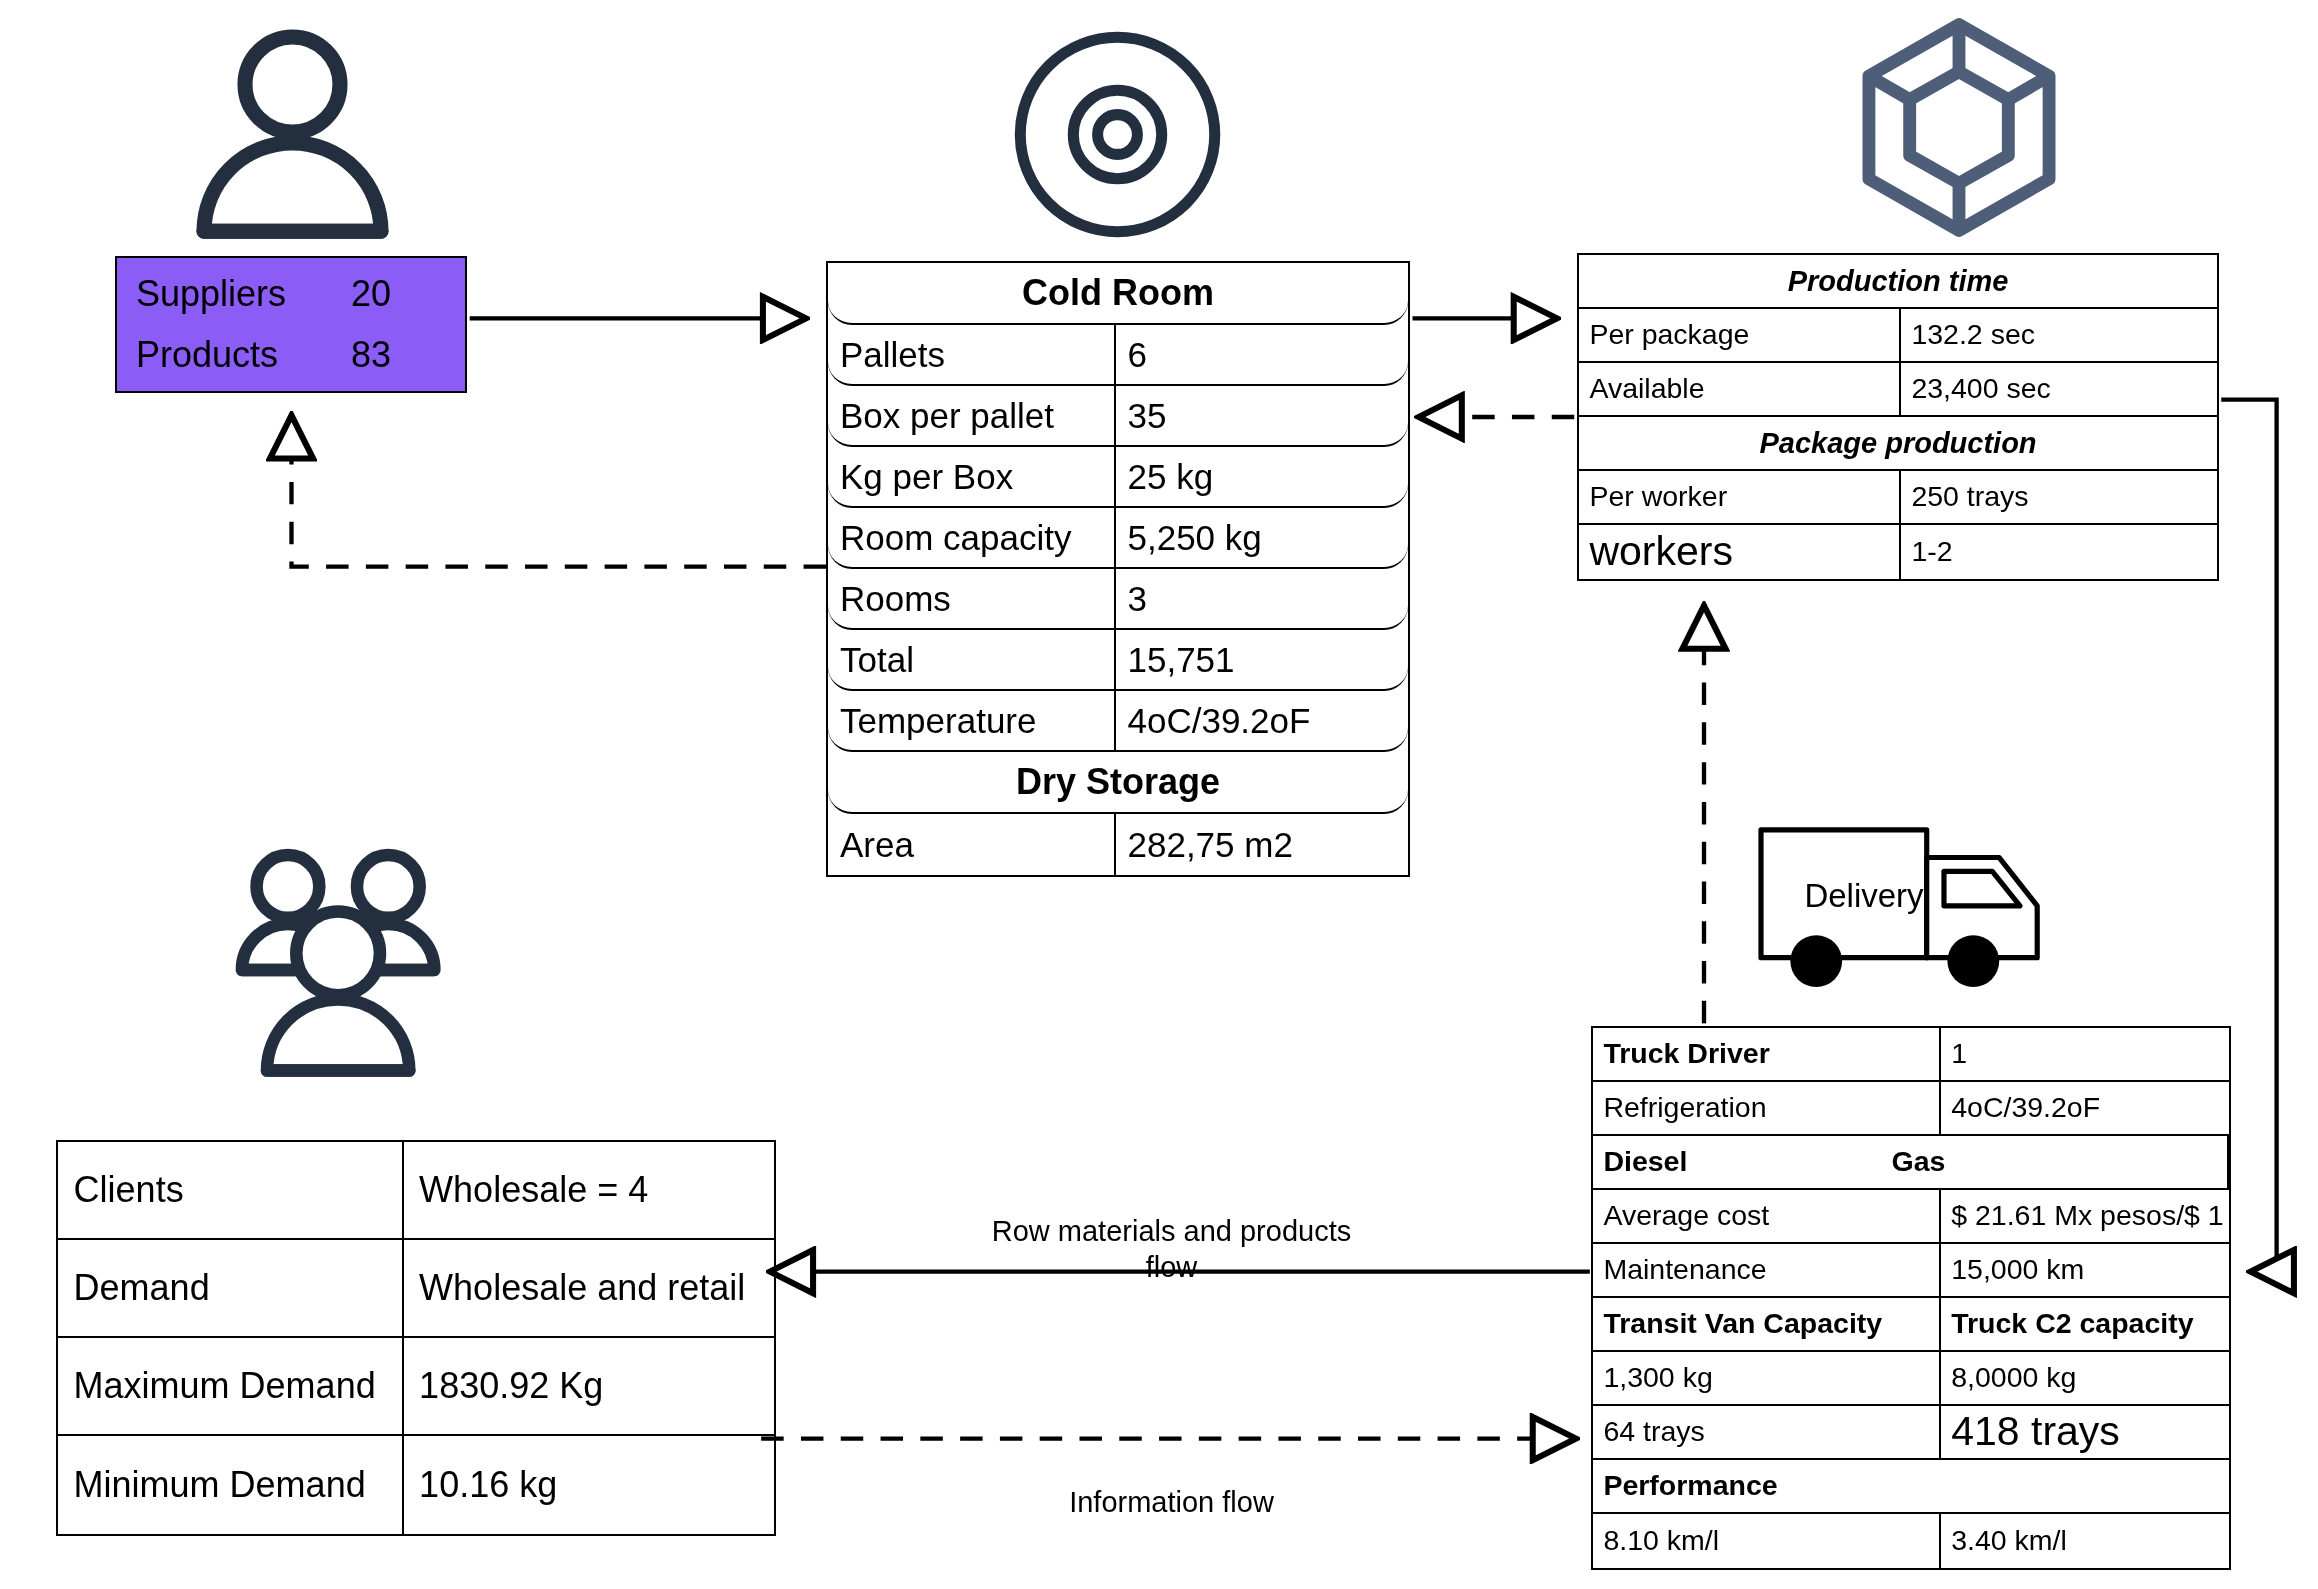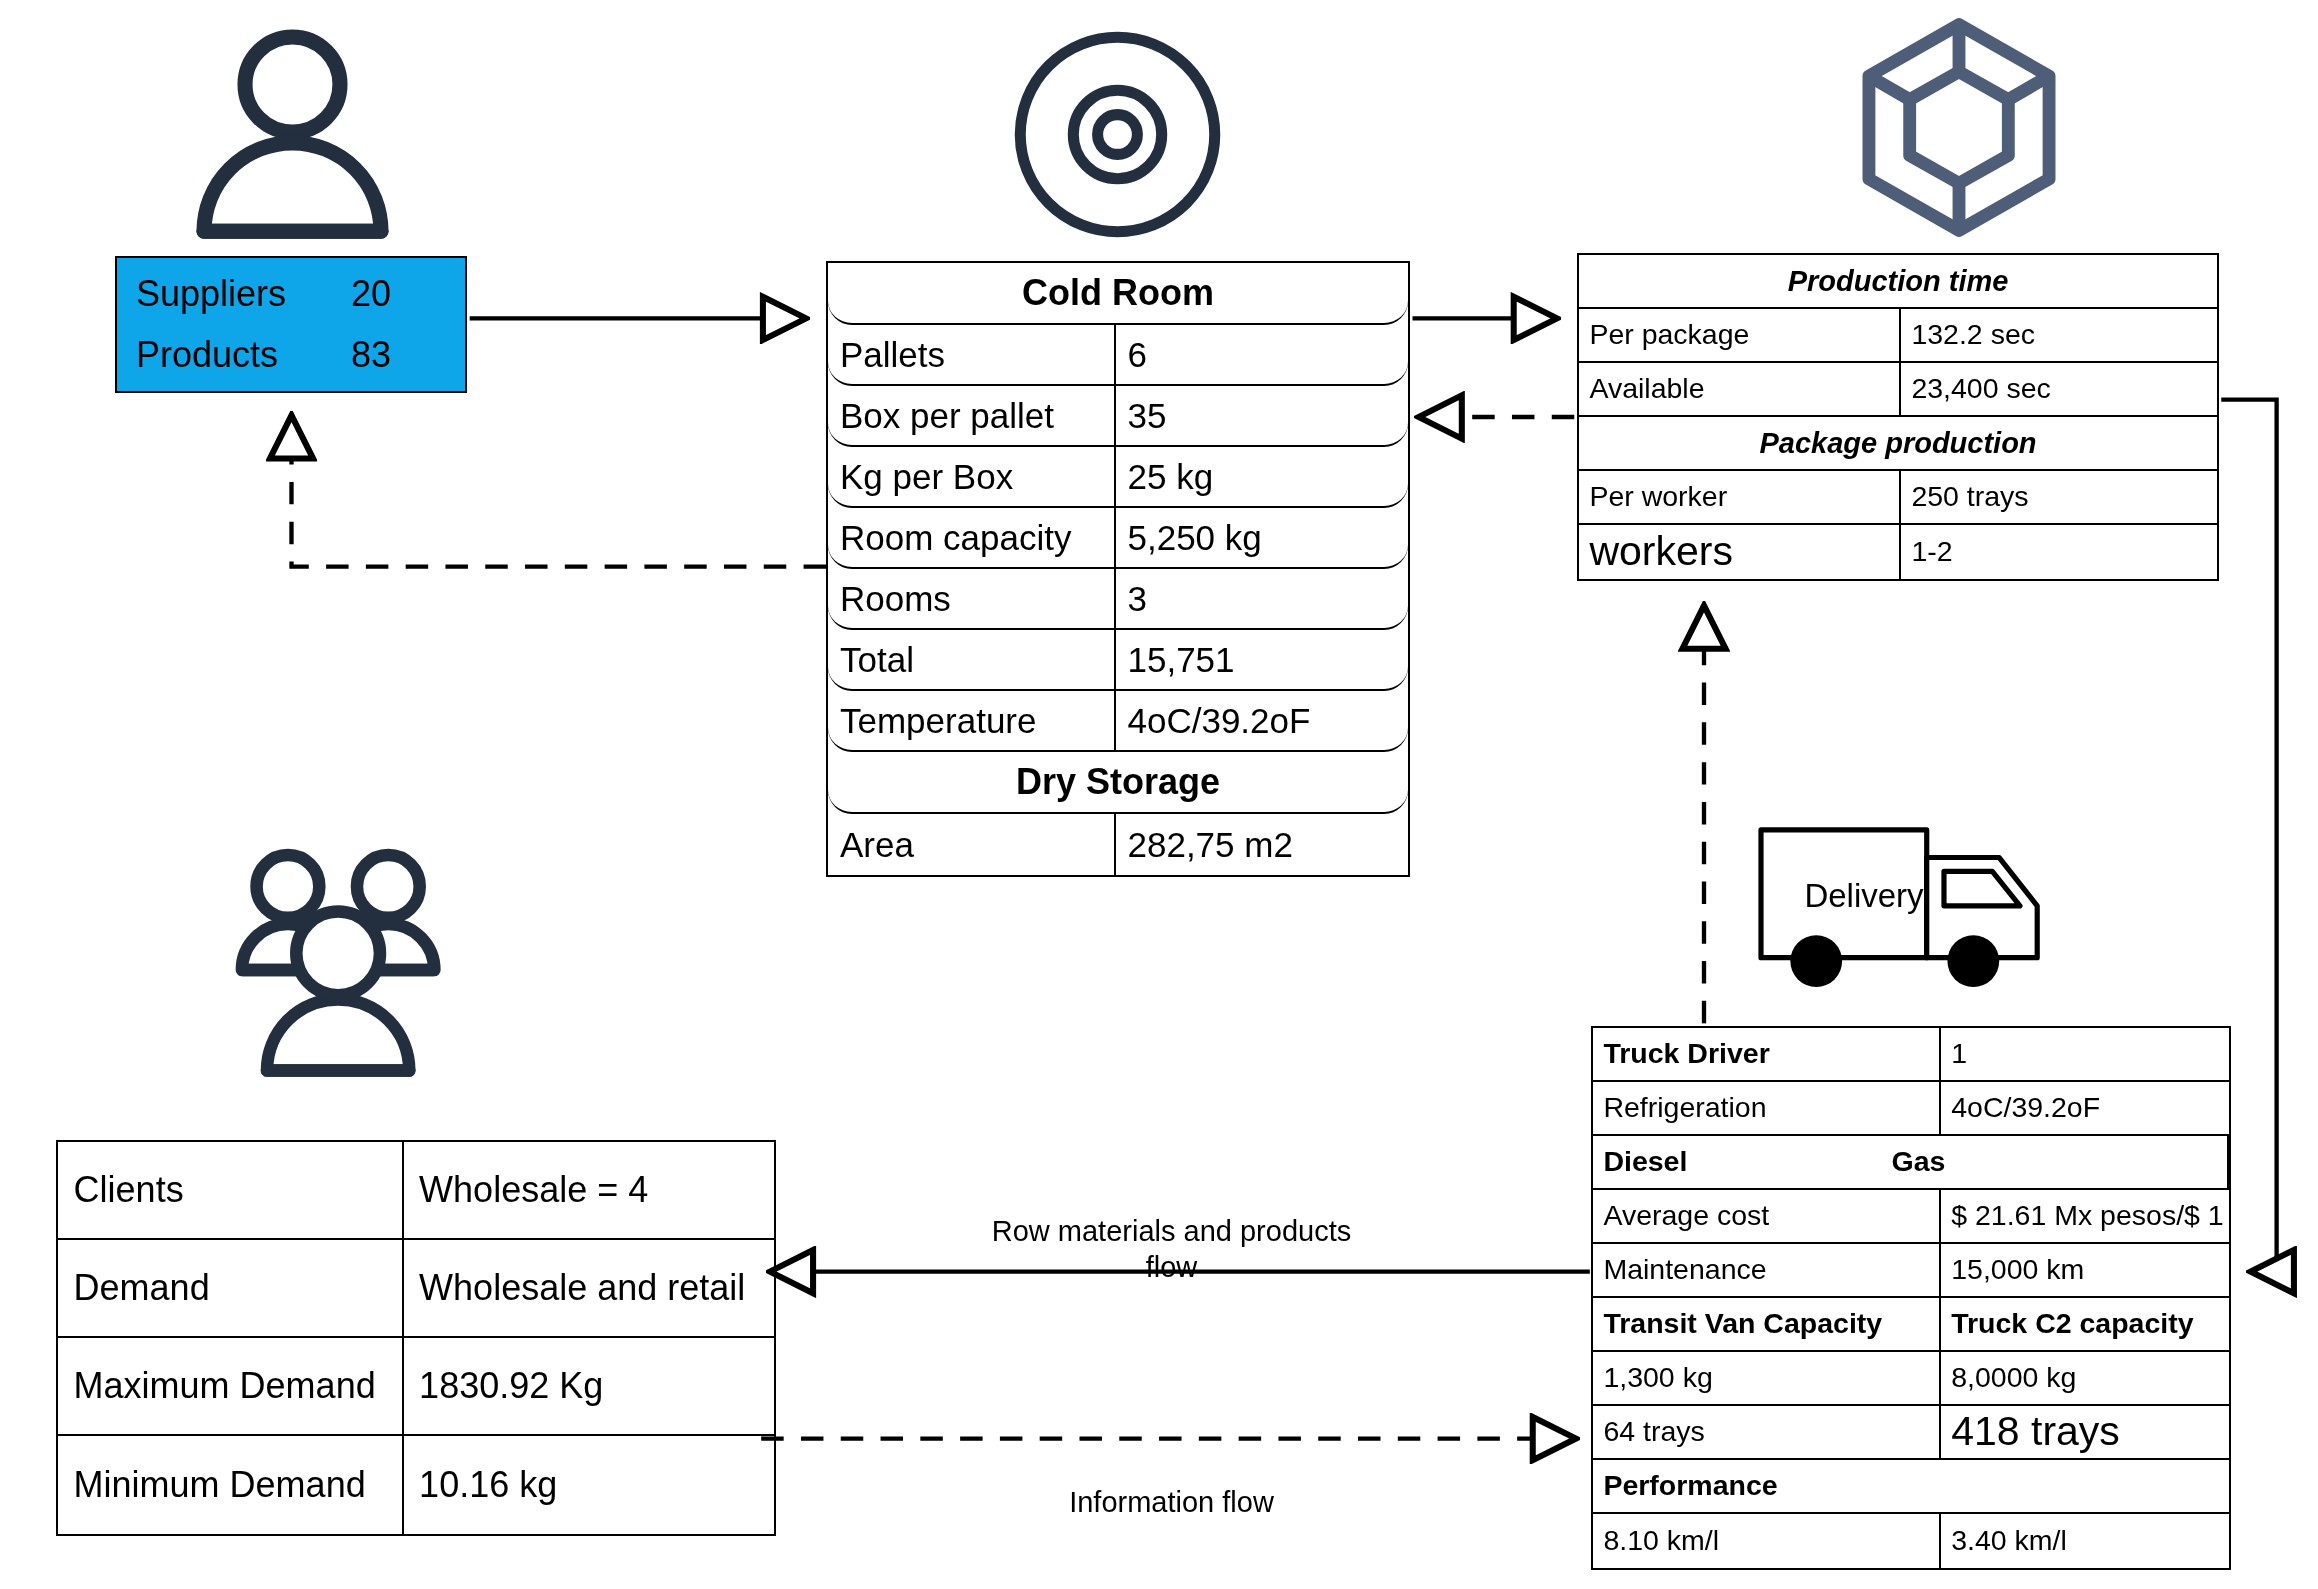--- a/index.html
+++ b/index.html
@@ -16,21 +16,21 @@
   .tbl .row{display:flex;box-sizing:border-box;border-bottom:2.6px solid #000;}
   .tbl .row:last-child{border-bottom:none;}
   .tbl .cell{box-sizing:border-box;padding:7px 12px;display:flex;align-items:center;
              font-size:35px;line-height:1.12;white-space:nowrap;overflow:hidden;}
   .tbl .cell.k{border-right:2.6px solid #000;}
   .tbl .row.hdr{justify-content:center;}
   .tbl .row.hdr .cell{justify-content:center;font-weight:bold;border-right:none;width:100%;}
 
   
   #suppliers-box{position:absolute;left:115px;top:256px;width:352px;height:137px;
-     border:2.6px solid #000;background:#0ea5e9;box-sizing:border-box;
+     border:2.6px solid #000;background:#8b5cf6;box-sizing:border-box;
      display:flex;flex-direction:column;justify-content:center;padding:5.2px 0;}
   #suppliers-box .srow{display:flex;align-items:center;height:50%;padding:0 19px;font-size:36px;}
   #suppliers-box .sk{flex:1;}
   #suppliers-box .sv{width:95px;text-align:left;}
 
   
   #cold-room{left:826px;top:261px;width:584px;}
   #cold-room .cell.k{width:288px;}
   #cold-room .cell.v{width:293px;}
   #cold-room .row{height:61px;border-radius:24px;}

